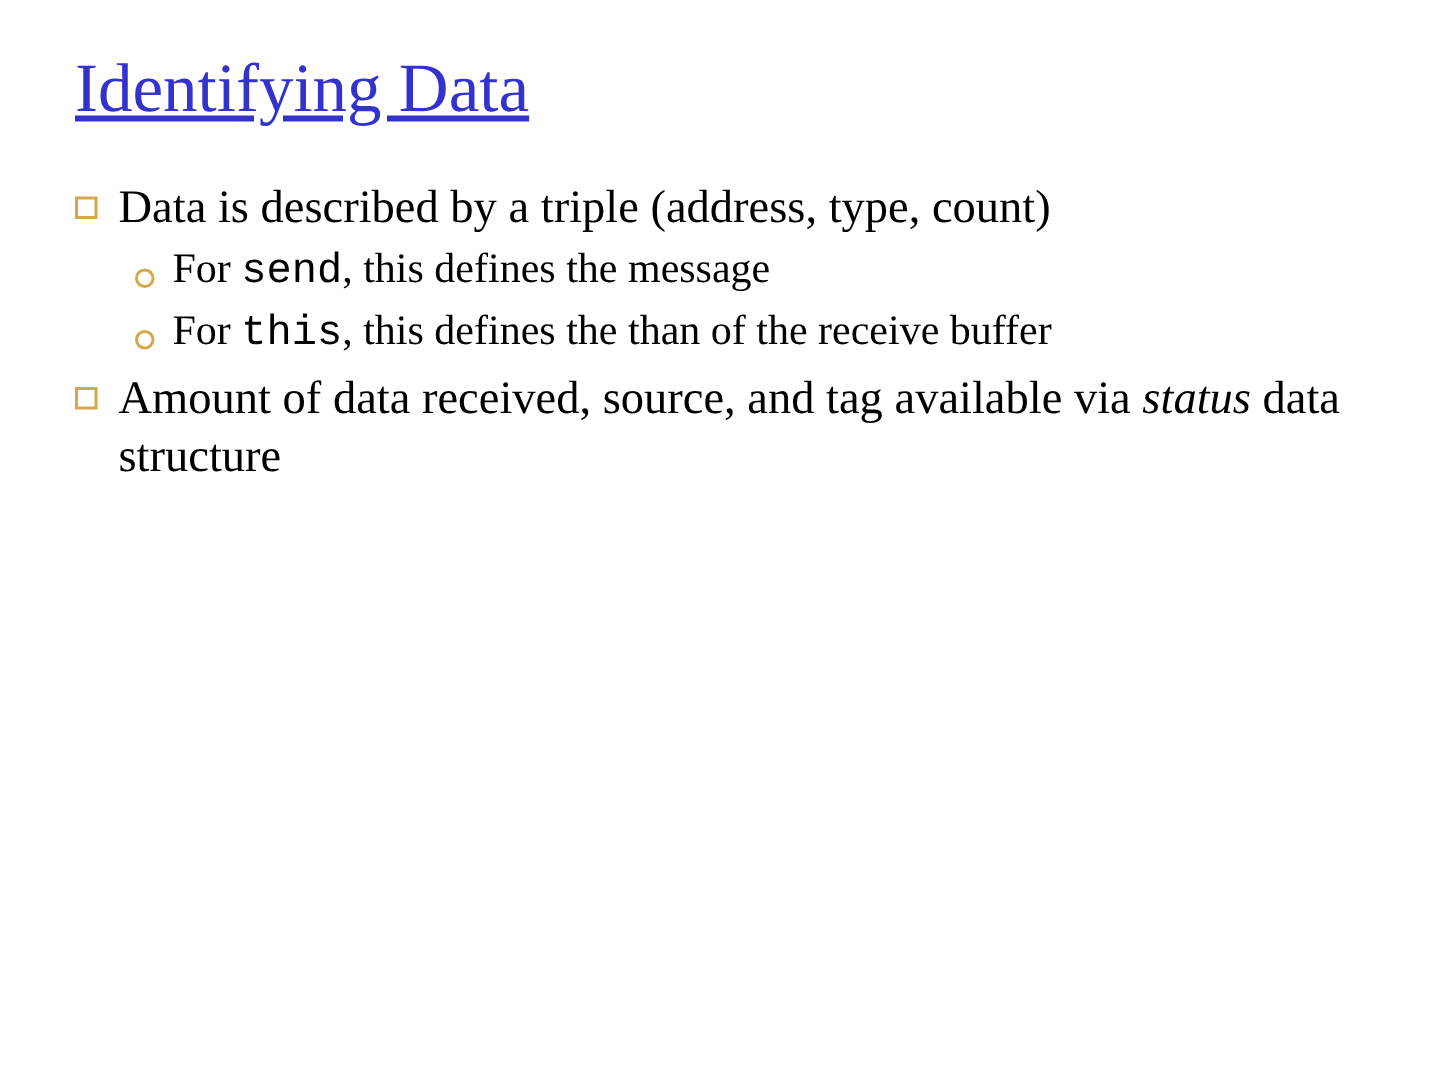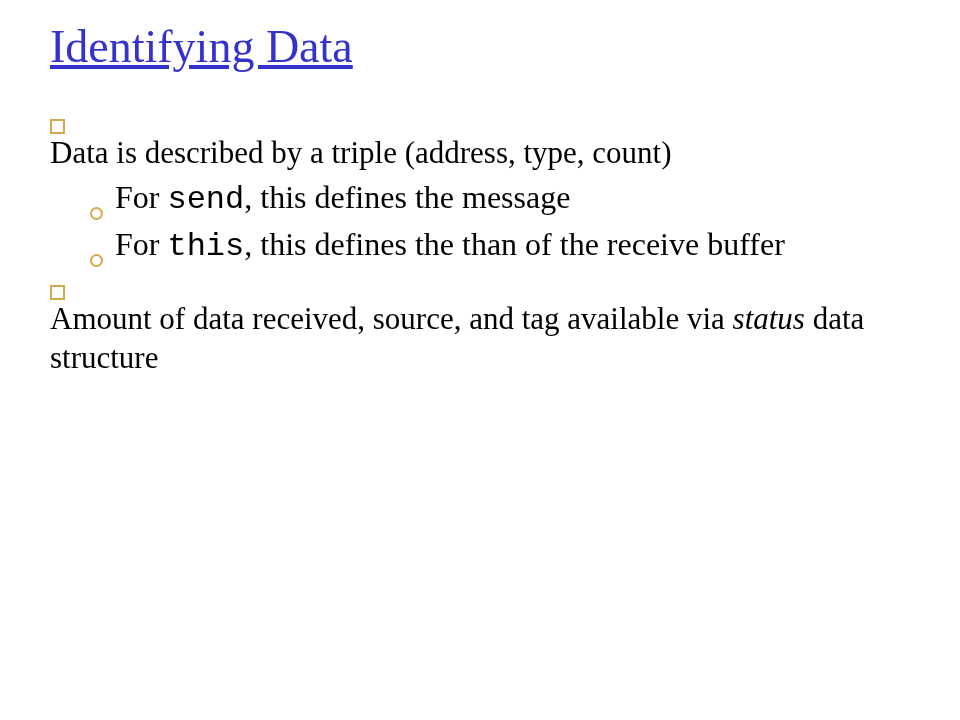--- a/index.html
+++ b/index.html
@@ -6,53 +6,52 @@
     margin: 0;
     padding: 0;
     width: 960px;
     height: 720px;
     background: #ffffff;
     font-family: "Comic Sans MS", "Comic Sans", cursive;
     color: #000000;
     overflow: hidden;
   }
   .slide {
-    padding: 20px 50px 0 50px;
+    padding: 32px 50px 0 50px;
   }
   .title {
     color: #3332CC;
     font-size: 46px;
     text-decoration: underline;
     margin: 0 0 34px 0;
     font-weight: normal;
   }
   .bullet-l1 {
     display: flex;
     align-items: flex-start;
     font-size: 31px;
     line-height: 1.25;
     margin: 0 0 4px 0;
-    flex-direction: column;
   }
   .bullet-l1 .marker {
     width: 15px;
     height: 15px;
     border: 2.5px solid #D6A84A;
     flex: 0 0 auto;
     margin-top: 12px;
     margin-right: 14px;
     box-sizing: border-box;
   }
   .bullet-l1 .text {
     flex: 1;
   }
   .bullet-l2 {
     display: flex;
-    align-items: flex-end;
-    font-size: 32px;
+    align-items: center;
+    font-size: 28px;
     line-height: 1.25;
     margin: 0 0 4px 40px;
   }
   .bullet-l2 .marker {
     width: 13px;
     height: 13px;
     border: 2.5px solid #D6A84A;
     border-radius: 50%;
     flex: 0 0 auto;
     margin-top: 11px;

